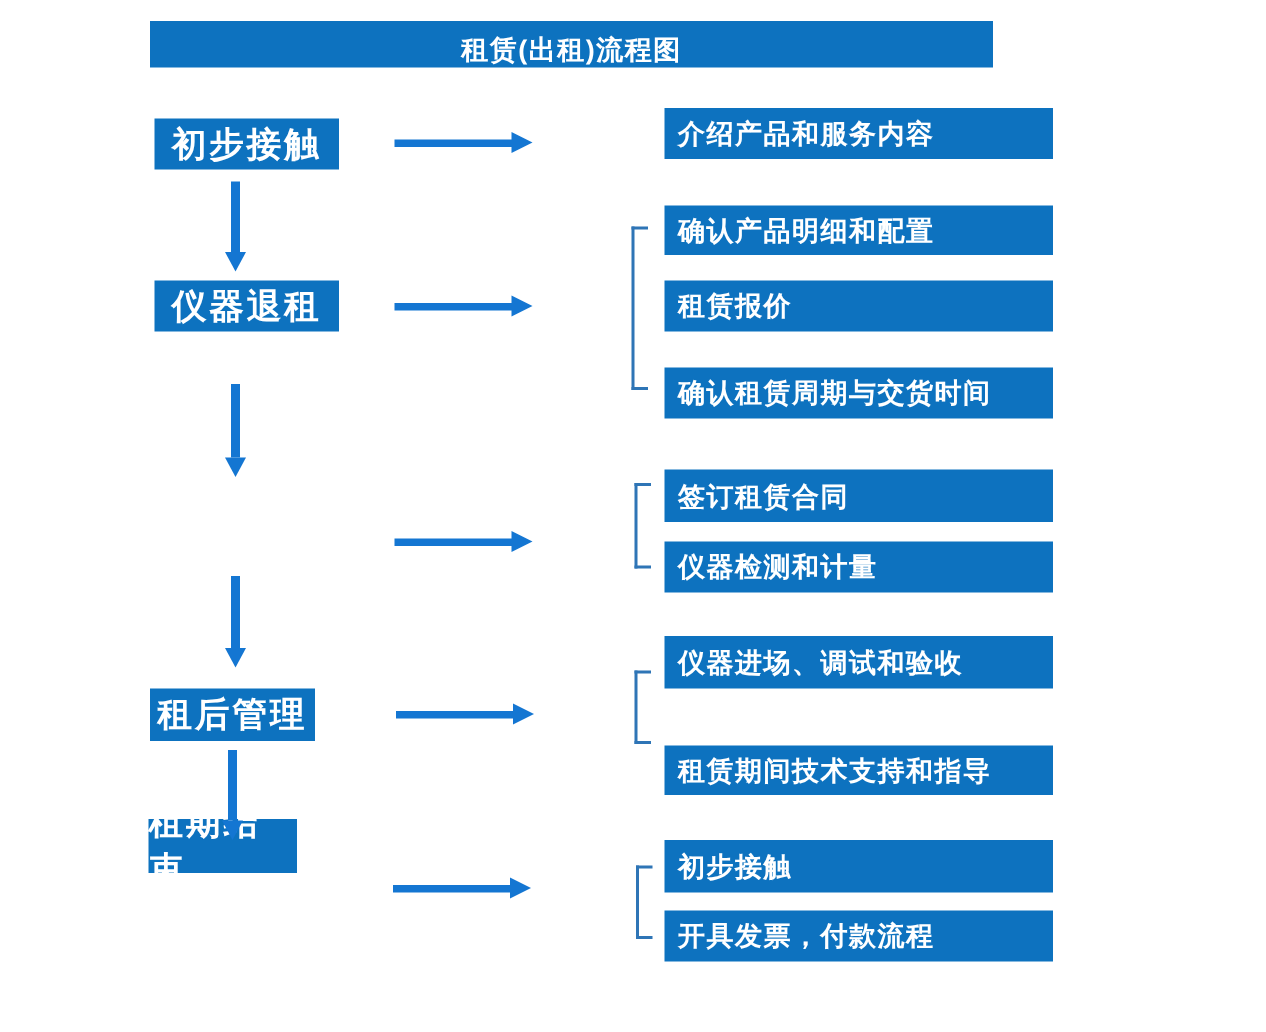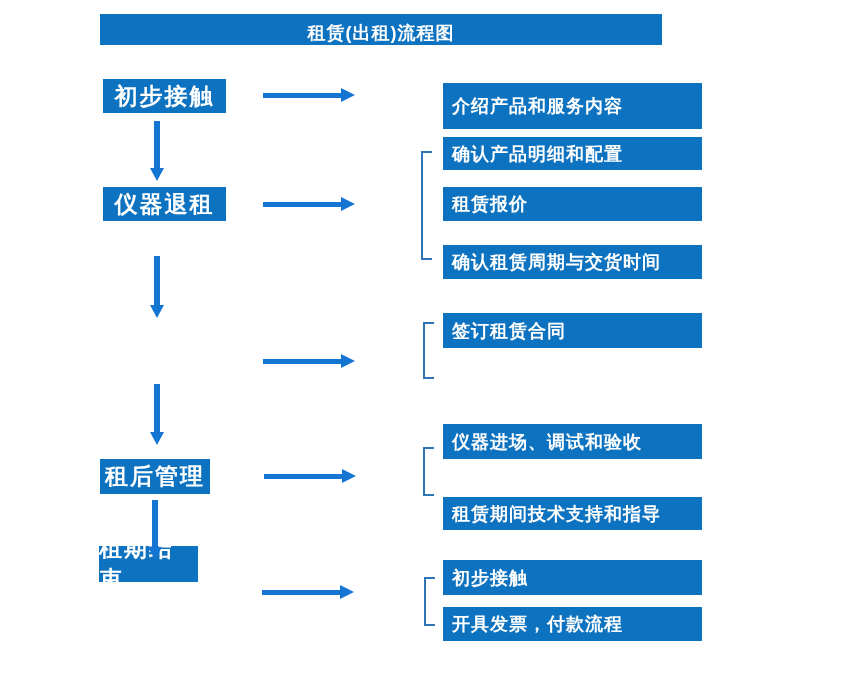--- a/index.html
+++ b/index.html
@@ -101,36 +101,39 @@
   <div class="harrow" style="left:262px;top:585px">
     <div class="shaft"></div>
       <div class="head"></div>
   </div>
 
   <div class="bracket" style="left:421px;top:151px;height:109px"></div>
   <div class="bracket" style="left:423px;top:322px;height:57px"></div>
   <div class="bracket" style="left:423px;top:447px;height:49px"></div>
   <div class="bracket" style="left:424px;top:577px;height:49px"></div>
 
-  <div class="rbox" style="top:83px;height:46px">
+  <div class="rbox" style="top:72px;height:34px">
     <span>介绍产品和服务内容</span>
   </div>
 
   <div class="rbox" style="top:137px;height:33px">
     <span>确认产品明细和配置</span>
   </div>
   <div class="rbox" style="top:187px;height:34px">
     <span>租赁报价</span>
   </div>
   <div class="rbox" style="top:313px;height:35px">
     <span>签订租赁合同</span>
   </div>
 
   <div class="rbox" style="top:245px;height:34px">
     <span>确认租赁周期与交货时间</span>
+  </div>
+  <div class="rbox" style="top:361px;height:34px">
+    <span>仪器检测和计量</span>
   </div>
 
   <div class="rbox" style="top:424px;height:35px">
     <span>仪器进场、调试和验收</span>
   </div>
   <div class="rbox" style="top:497px;height:33px">
     <span>租赁期间技术支持和指导</span>
   </div>
 
   <div class="rbox" style="top:560px;height:35px">

